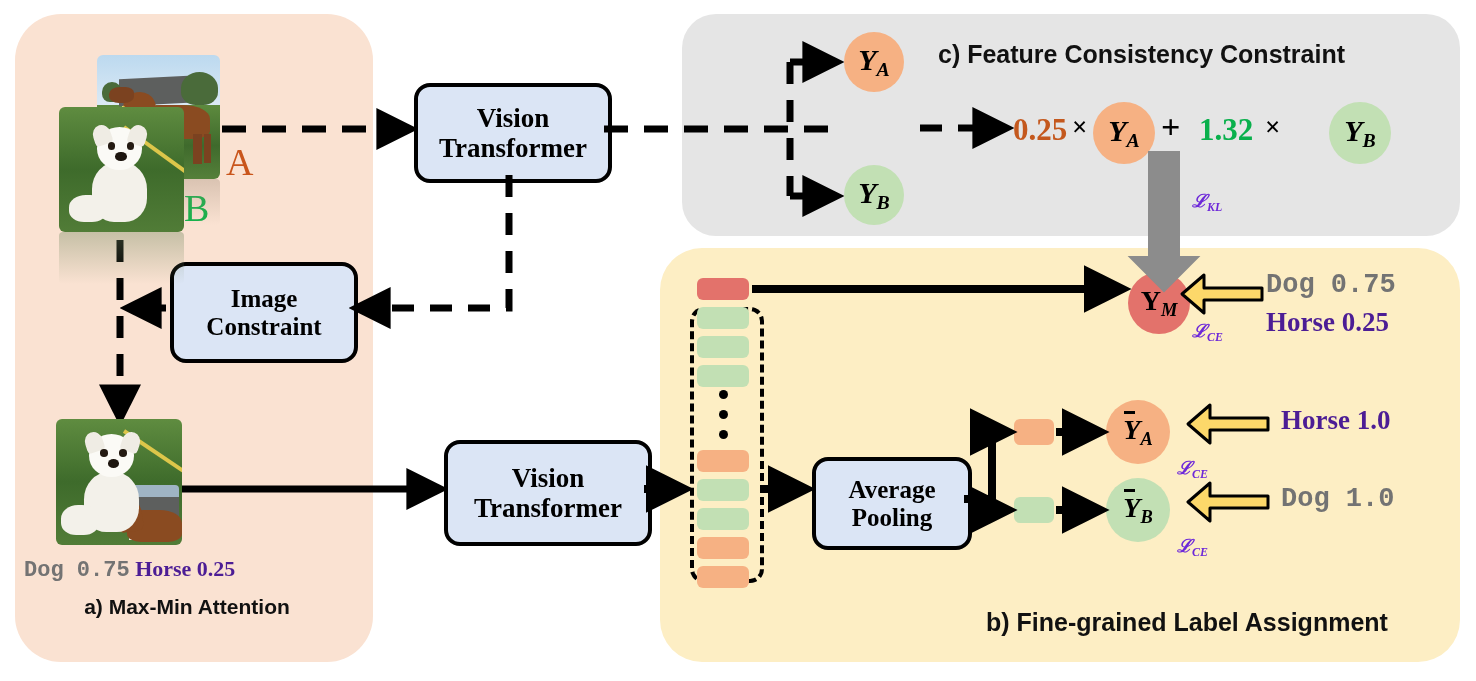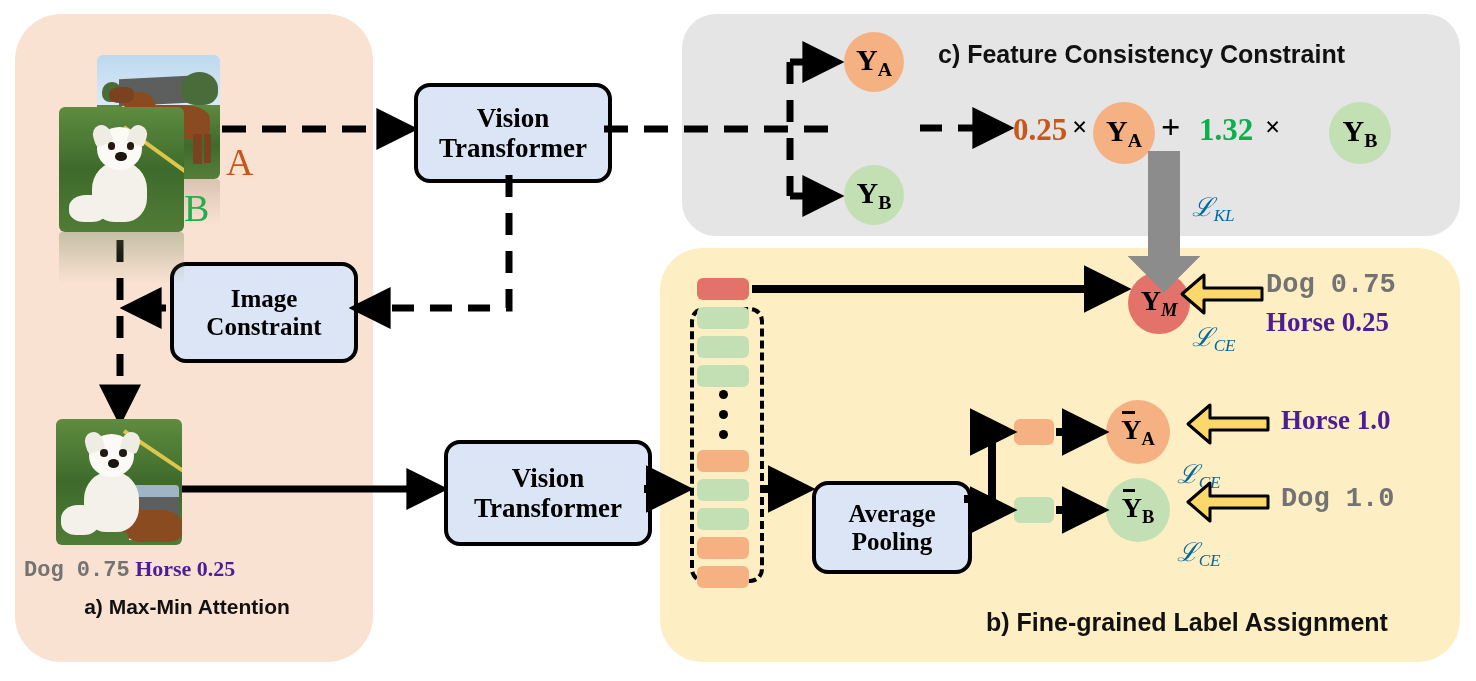--- a/index.html
+++ b/index.html
@@ -21,21 +21,21 @@
   .title-b{left:986px;top:608px;font-size:25px;}
   .title-a{left:32px;top:595px;font-size:21px;text-align:center;width:310px;}
 
   
   .procbox{background:#dbe5f5;border:4px solid #000;border-radius:16px;
            display:flex;align-items:center;justify-content:center;
            text-align:center;font-weight:bold;color:#000;line-height:1.12;}
   .vit1{left:414px;top:83px;width:190px;height:92px;font-size:27px;}
   .vit2{left:444px;top:440px;width:200px;height:98px;font-size:27px;}
   .imgatt{left:170px;top:262px;width:180px;height:93px;font-size:25px;}
-  .avgpool{left:812px;top:457px;width:152px;height:85px;font-size:25px;margin-top:24px;}
+  .avgpool{left:812px;top:457px;width:152px;height:85px;font-size:25px;}
 
   
   .photo{border-radius:6px;overflow:hidden;position:absolute;}
   .ph-horse{left:97px;top:55px;width:123px;height:124px;z-index:2;}
   .ph-dog{left:59px;top:107px;width:125px;height:125px;z-index:3;}
   .ph-mix{left:56px;top:419px;width:126px;height:126px;z-index:3;}
 
   .sky{position:absolute;left:0;top:0;width:100%;height:42%;
        background:linear-gradient(#bcd9ef,#dceaf5);}
   .roof{position:absolute;left:18%;top:18%;width:72%;height:22%;
@@ -67,21 +67,21 @@
   
   .letterA{left:226px;top:140px;font-size:38px;color:#c9551b;}
   .letterB{left:184px;top:186px;font-size:38px;color:#14b24a;}
 
   .mixlabel{left:24px;top:556px;font-size:22px;font-weight:bold;white-space:nowrap;}
   .c-green{color:#737373;font-family:Liberation Mono, monospace;}
   .c-orange{color:#4c1d95;text-align:center;}
 
   
   .ynode{border-radius:50%;display:flex;align-items:center;justify-content:center;
-         font-weight:bold;color:#000;}
+         font-weight:bold;font-style:italic;color:#000;}
   .yA{left:844px;top:32px;width:60px;height:60px;background:#f6b183;font-size:30px;}
   .yB{left:844px;top:165px;width:60px;height:60px;background:#c2e0b4;font-size:30px;}
   .yA2{left:1093px;top:102px;width:62px;height:62px;background:#f6b183;font-size:30px;}
   .yB2{left:1329px;top:102px;width:62px;height:62px;background:#c2e0b4;font-size:30px;}
   .yM{left:1128px;top:272px;width:62px;height:62px;background:#e3726b;font-size:28px;
       font-style:normal;}
   .ybarA{left:1106px;top:400px;width:64px;height:64px;background:#f6b183;font-size:28px;}
   .ybarB{left:1106px;top:478px;width:64px;height:64px;background:#c2e0b4;font-size:28px;}
   .sub{font-size:.66em;vertical-align:-.30em;}
   .ovl{position:relative;display:inline-block;}
@@ -90,21 +90,21 @@
 
   
   .expr{font-weight:bold;font-size:31px;color:#000;}
   .e025{left:1013px;top:112px;color:#c4581d;}
   .etimes1{left:1072px;top:112px;color:#000;font-size:27px;}
   .eplus{left:1161px;top:108px;color:#000;font-size:34px;}
   .e075{left:1199px;top:112px;color:#09b04c;}
   .etimes2{left:1265px;top:112px;color:#000;font-size:27px;}
 
   
-  .loss{font-style:italic;font-weight:normal;color:#0369a1;font-size:26px;}
+  .loss{font-style:italic;font-weight:bold;color:#6d28d9;font-size:18px;}
   .lkl{left:1192px;top:188px;}
   .lce1{left:1192px;top:318px;}
   .lce2{left:1177px;top:455px;}
   .lce3{left:1177px;top:533px;}
 
   
   .gt{font-weight:bold;font-size:27px;white-space:nowrap;}
   .gt1{left:1266px;top:270px;}
   .gt2{left:1266px;top:307px;}
   .gt3{left:1281px;top:405px;}

